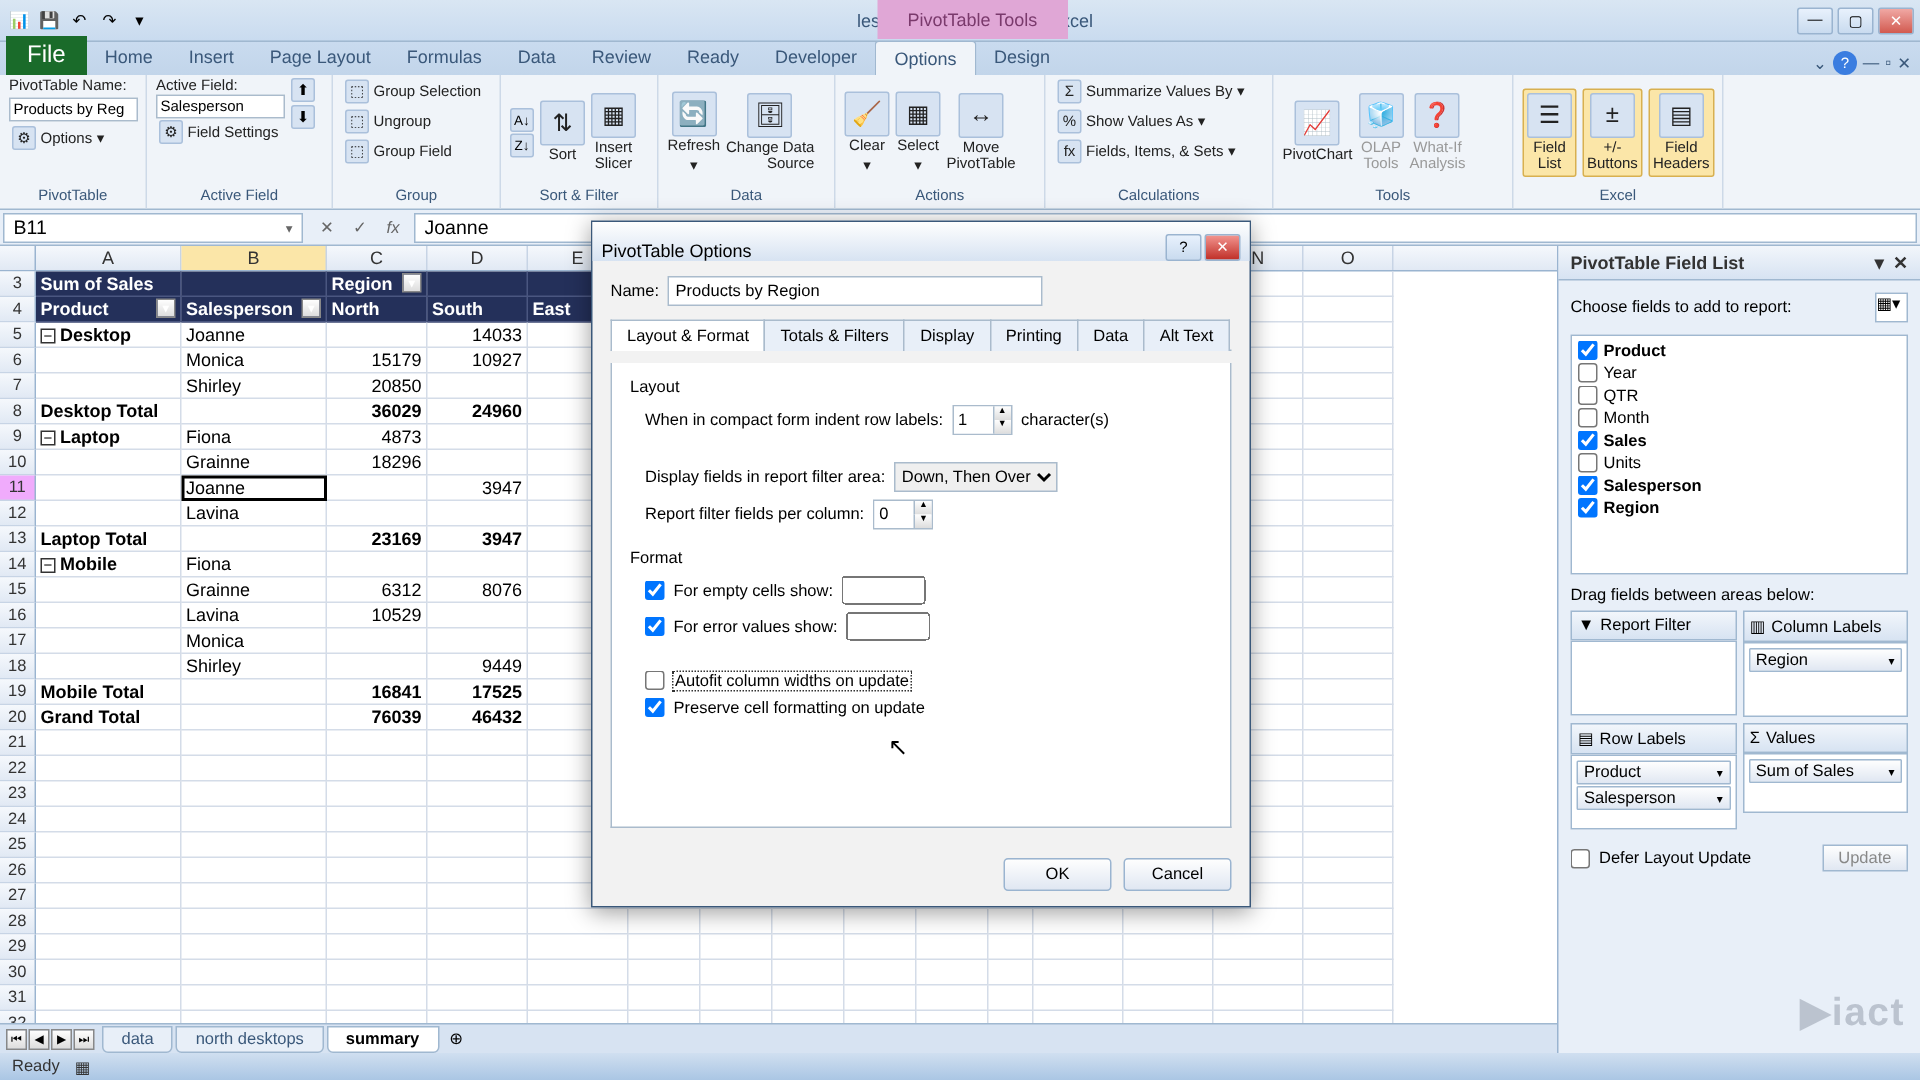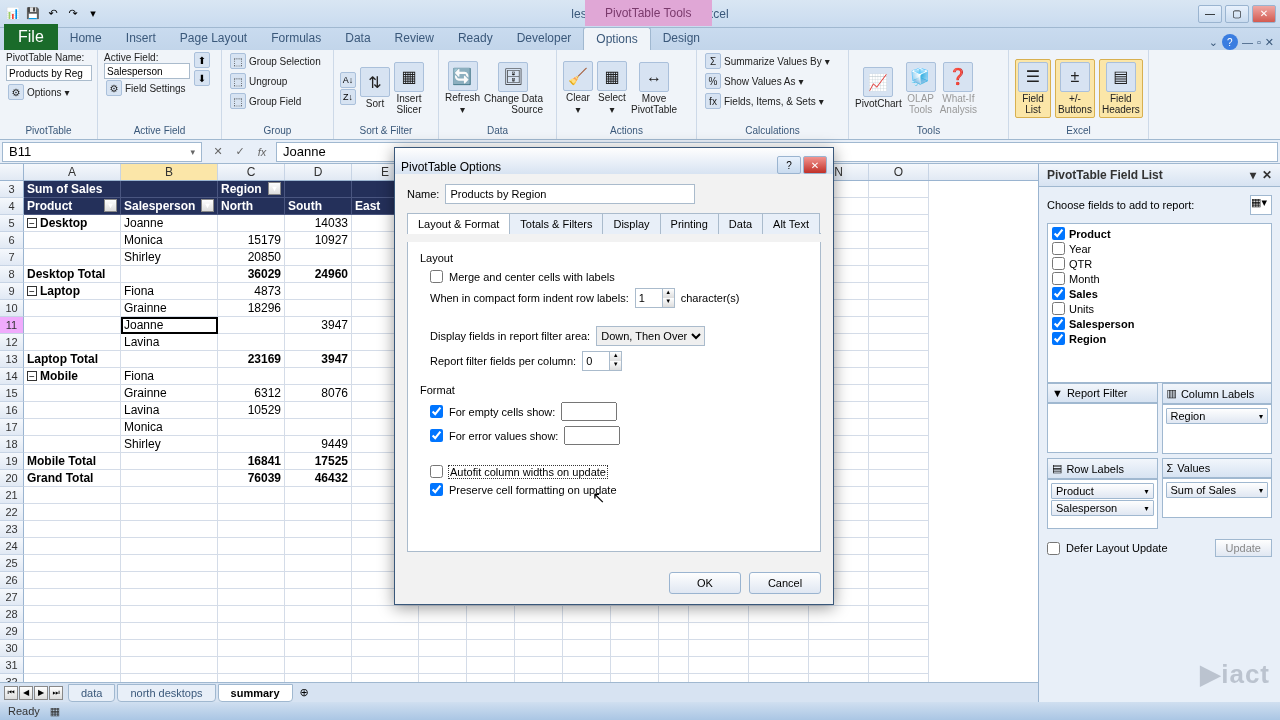--- a/index.html
+++ b/index.html
@@ -908,20 +908,21 @@
     <div class="fl-fields" id="flfields">
         <div class="fl-item bold"><input type="checkbox" checked="" style="">Product</div>
         <div class="fl-item"><input type="checkbox" style="">Year</div>
         <div class="fl-item"><input type="checkbox" style="">QTR</div>
         <div class="fl-item"><input type="checkbox" style="">Month</div>
         <div class="fl-item bold"><input type="checkbox" checked="" style="">Sales</div>
         <div class="fl-item"><input type="checkbox" style="">Units</div>
         <div class="fl-item bold"><input type="checkbox" checked="" style="">Salesperson</div>
         <div class="fl-item bold"><input type="checkbox" checked="" style="">Region</div>
       </div>
+    <div class="fl-drag-label">Drag fields between areas below:</div>
     <div class="fl-areas">
       <div>
         <div class="fl-area-hdr">
             <span>▼</span>
             <span>Report Filter</span>
           </div>
         <div class="fl-area-box"></div>
       </div>
       <div>
         <div class="fl-area-hdr">
@@ -996,24 +997,20 @@
     <div class="dlg-tabs" id="dlgtabs">
         <div class="dlg-tab active">Layout &amp; Format</div>
         <div class="dlg-tab">Totals &amp; Filters</div>
         <div class="dlg-tab">Display</div>
         <div class="dlg-tab">Printing</div>
         <div class="dlg-tab">Data</div>
         <div class="dlg-tab">Alt Text</div>
       </div>
     <div class="dlg-panel">
       <div class="dlg-group">Layout</div>
-      <div class="dlg-ctl">
-          <input type="checkbox" style="">
-          <span>Merge and center cells with labels</span>
-        </div>
       <div class="dlg-ctl">
         <span>When in compact form indent row labels:</span>
         <div class="spinner">
             <input value="1" style="">
             <div class="spb">
               <div>▲</div>
               <div>▼</div>
             </div>
           </div>
         <span>character(s)</span>

